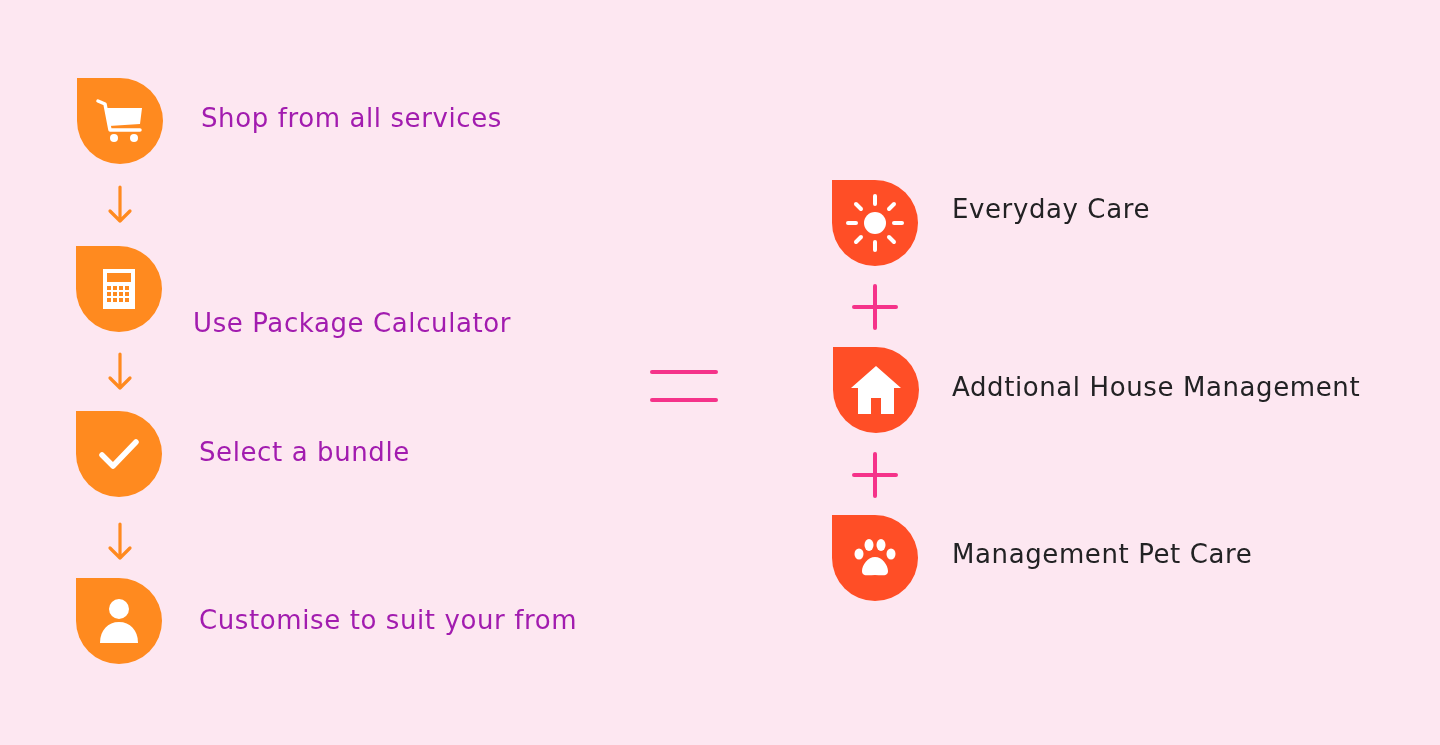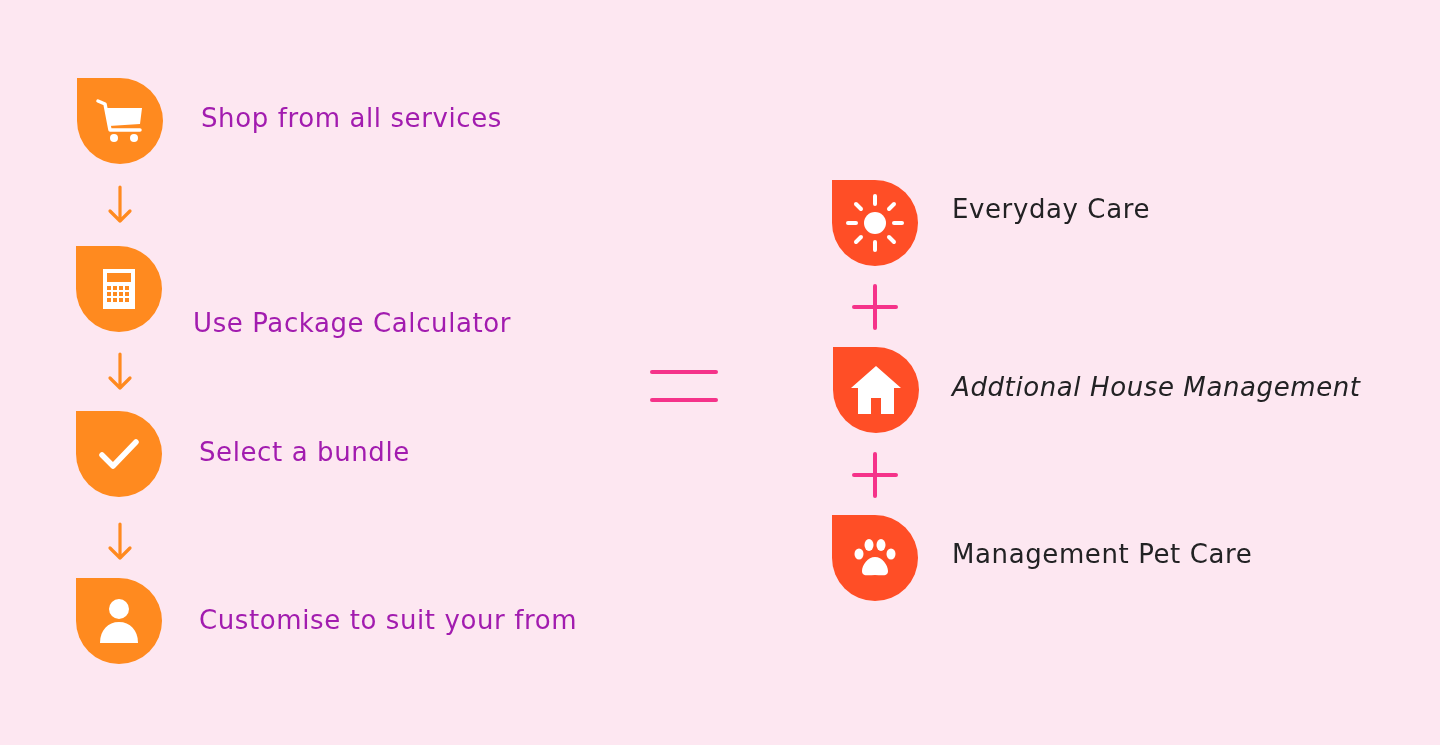--- a/index.html
+++ b/index.html
@@ -123,21 +123,21 @@
     <line x1="23" y1="2" x2="23" y2="44" stroke="#f5338a" stroke-width="4" stroke-linecap="round"></line>
     <line x1="2" y1="23" x2="44" y2="23" stroke="#f5338a" stroke-width="4" stroke-linecap="round"></line>
   </svg>
 
   <div class="drop red" style="left:833px;top:347px;">
     <svg width="54" height="52" viewBox="0 0 54 52">
       <path d="M27 2 L52 24 L45 24 L45 50 L9 50 L9 24 L2 24 Z" fill="#fff"></path>
       <rect x="22" y="34" width="10" height="16" fill="#ff4e26"></rect>
     </svg>
   </div>
-  <div class="result-label" style="left:952px;top:374px;font-style:italic;">Addtional House Management</div>
+  <div class="result-label" style="left:952px;top:374px;">Addtional House Management</div>
 
   <svg class="plus" style="left:852px;top:452px;" viewBox="0 0 46 46">
     <line x1="23" y1="2" x2="23" y2="44" stroke="#f5338a" stroke-width="4" stroke-linecap="round"></line>
     <line x1="2" y1="23" x2="44" y2="23" stroke="#f5338a" stroke-width="4" stroke-linecap="round"></line>
   </svg>
 
   <div class="drop red" style="left:832px;top:515px;">
     <svg width="44" height="40" viewBox="0 0 44 40">
       <ellipse cx="6" cy="16" rx="4.5" ry="5.5" fill="#fff"></ellipse>
       <ellipse cx="16" cy="7" rx="4.5" ry="6" fill="#fff"></ellipse>

